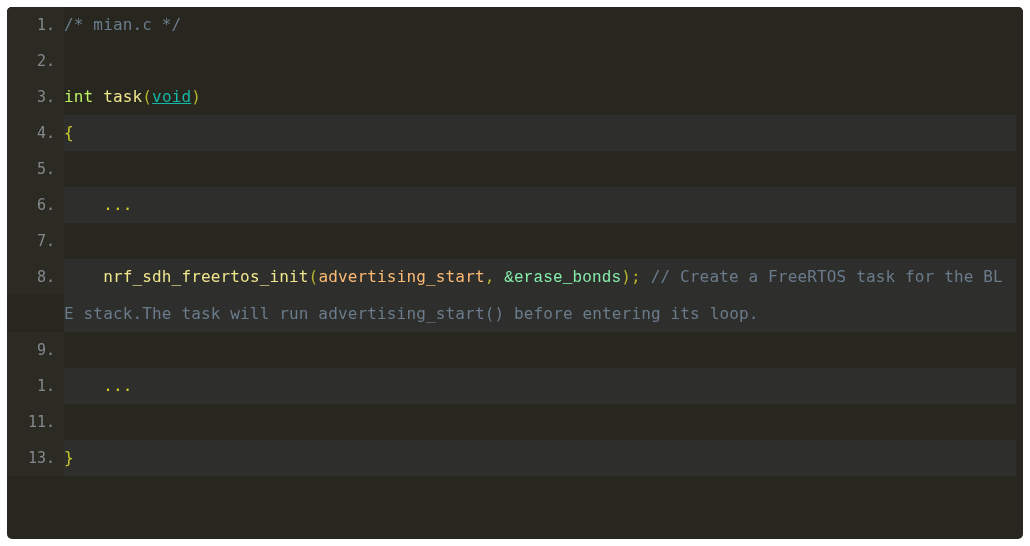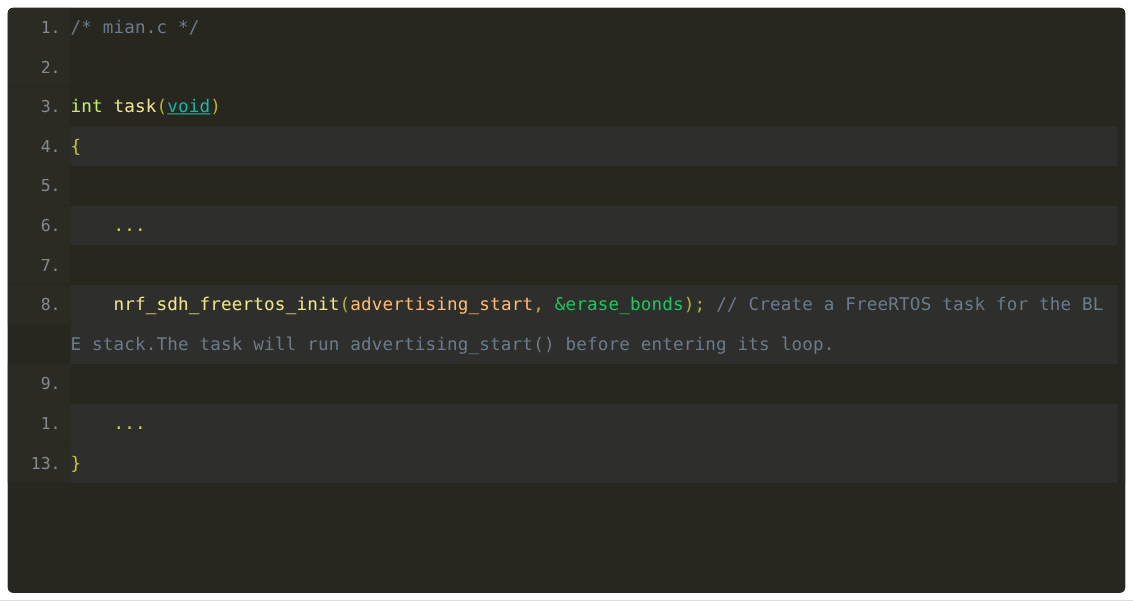--- a/index.html
+++ b/index.html
@@ -66,21 +66,21 @@
     color: #d4d4c8;
     letter-spacing: 0.15px;
   }
 
   
   .tk-comment  { color: #6a7c8c; }
   .tk-keyword  { color: #bef264; }
   .tk-type     { color: #14b8a6; text-decoration: underline; }
   .tk-func     { color: #f0e68c; }
   .tk-ident    { color: #fdba74; }
-  .tk-gold     { color: #22c55e; }
+  .tk-gold     { color: #86efac; font-family: Liberation Mono, monospace; }
   .tk-punct    { color: #b5b52b; }
   .tk-brace    { color: #c8c82e; }
   .tk-dots     { color: #d6d62a; }
   .tk-plain    { color: #d4d4c8; }
 </style>
 </head>
 <body>
 
 <div id="code-block">
   <div id="code-lines">
@@ -117,18 +117,22 @@
         <div class="code-cell"><span class="tk-plain">    </span><span class="tk-func">nrf_sdh_freertos_init</span><span class="tk-punct">(</span><span class="tk-ident">advertising_start</span><span class="tk-punct">, </span><span class="tk-gold">&amp;erase_bonds</span><span class="tk-punct">);</span><span class="tk-plain"> </span><span class="tk-comment">// Create a FreeRTOS task for the BLE stack.The task will run advertising_start() before entering its loop.</span></div>
       </div>
       <div class="code-line">
         <div class="ln">9.</div>
         <div class="code-cell"><span class="tk-plain"></span></div>
       </div>
       <div class="code-line alt">
         <div class="ln">1.</div>
         <div class="code-cell"><span class="tk-plain">    </span><span class="tk-dots">...</span></div>
       </div>
+      <div class="code-line">
+        <div class="ln">11.</div>
+        <div class="code-cell"><span class="tk-plain"></span></div>
+      </div>
       <div class="code-line alt">
         <div class="ln">13.</div>
         <div class="code-cell"><span class="tk-brace">}</span></div>
       </div>
     </div>
 </div>
 
 </body></html>

